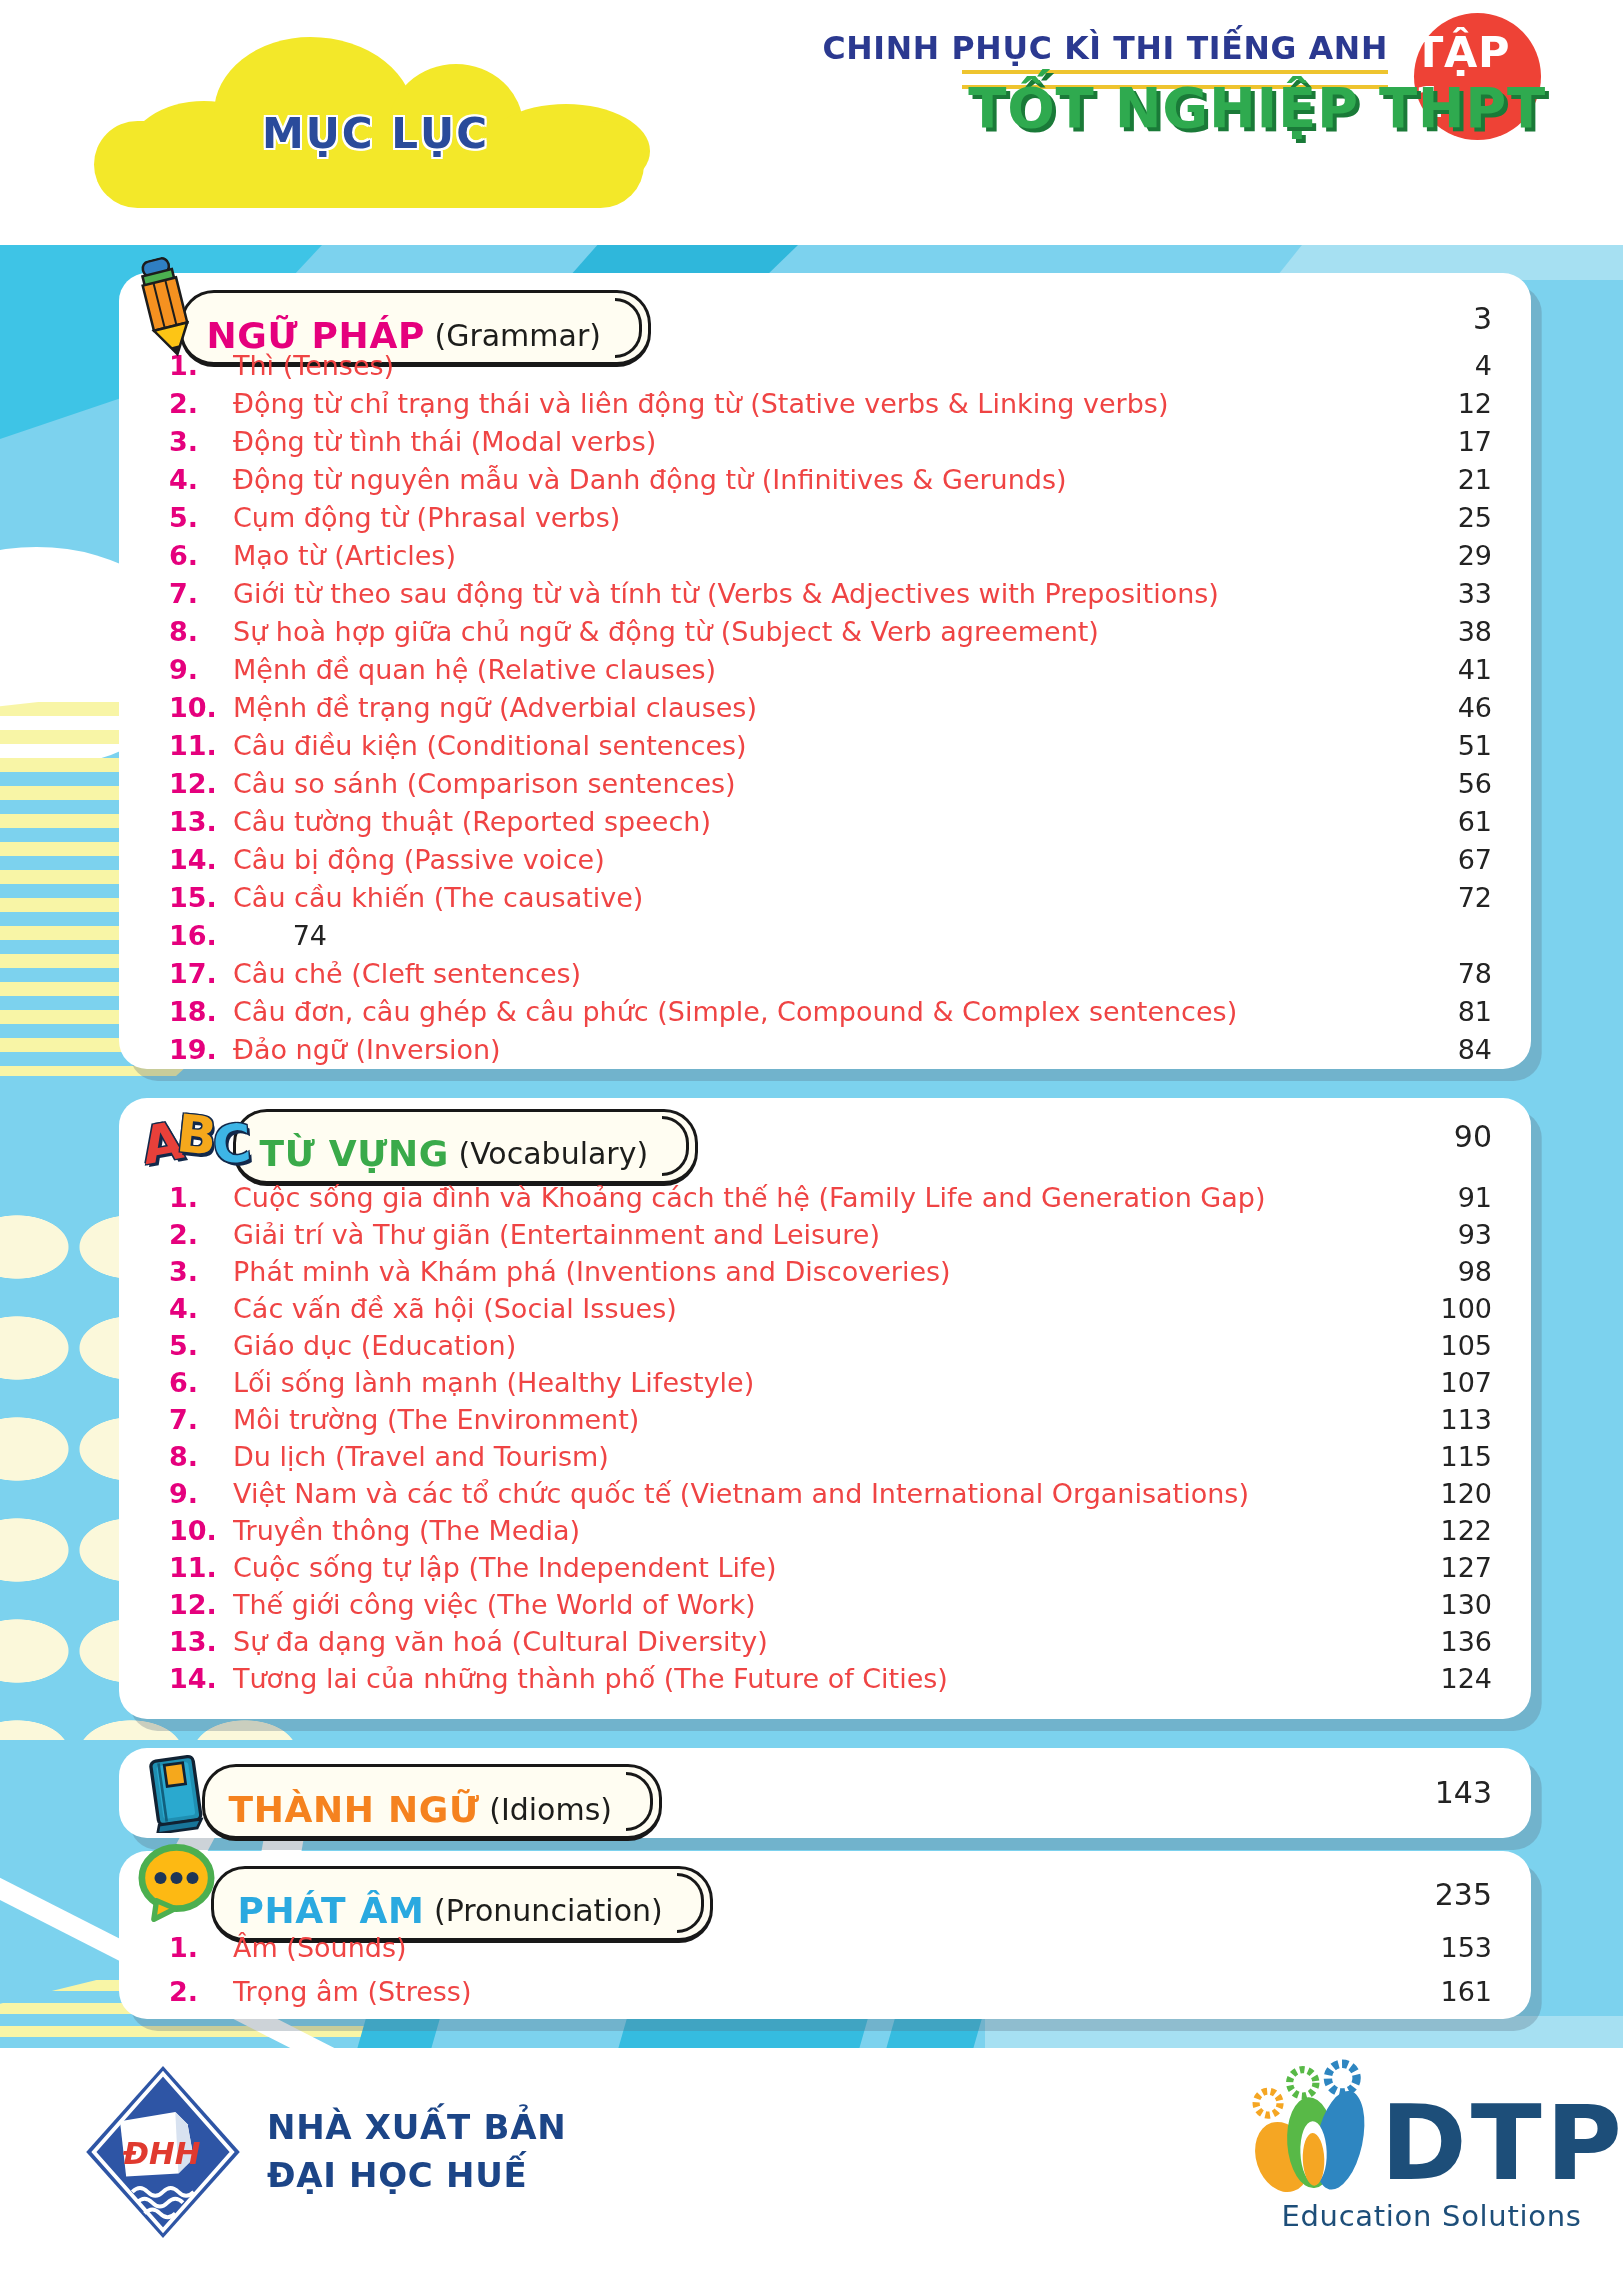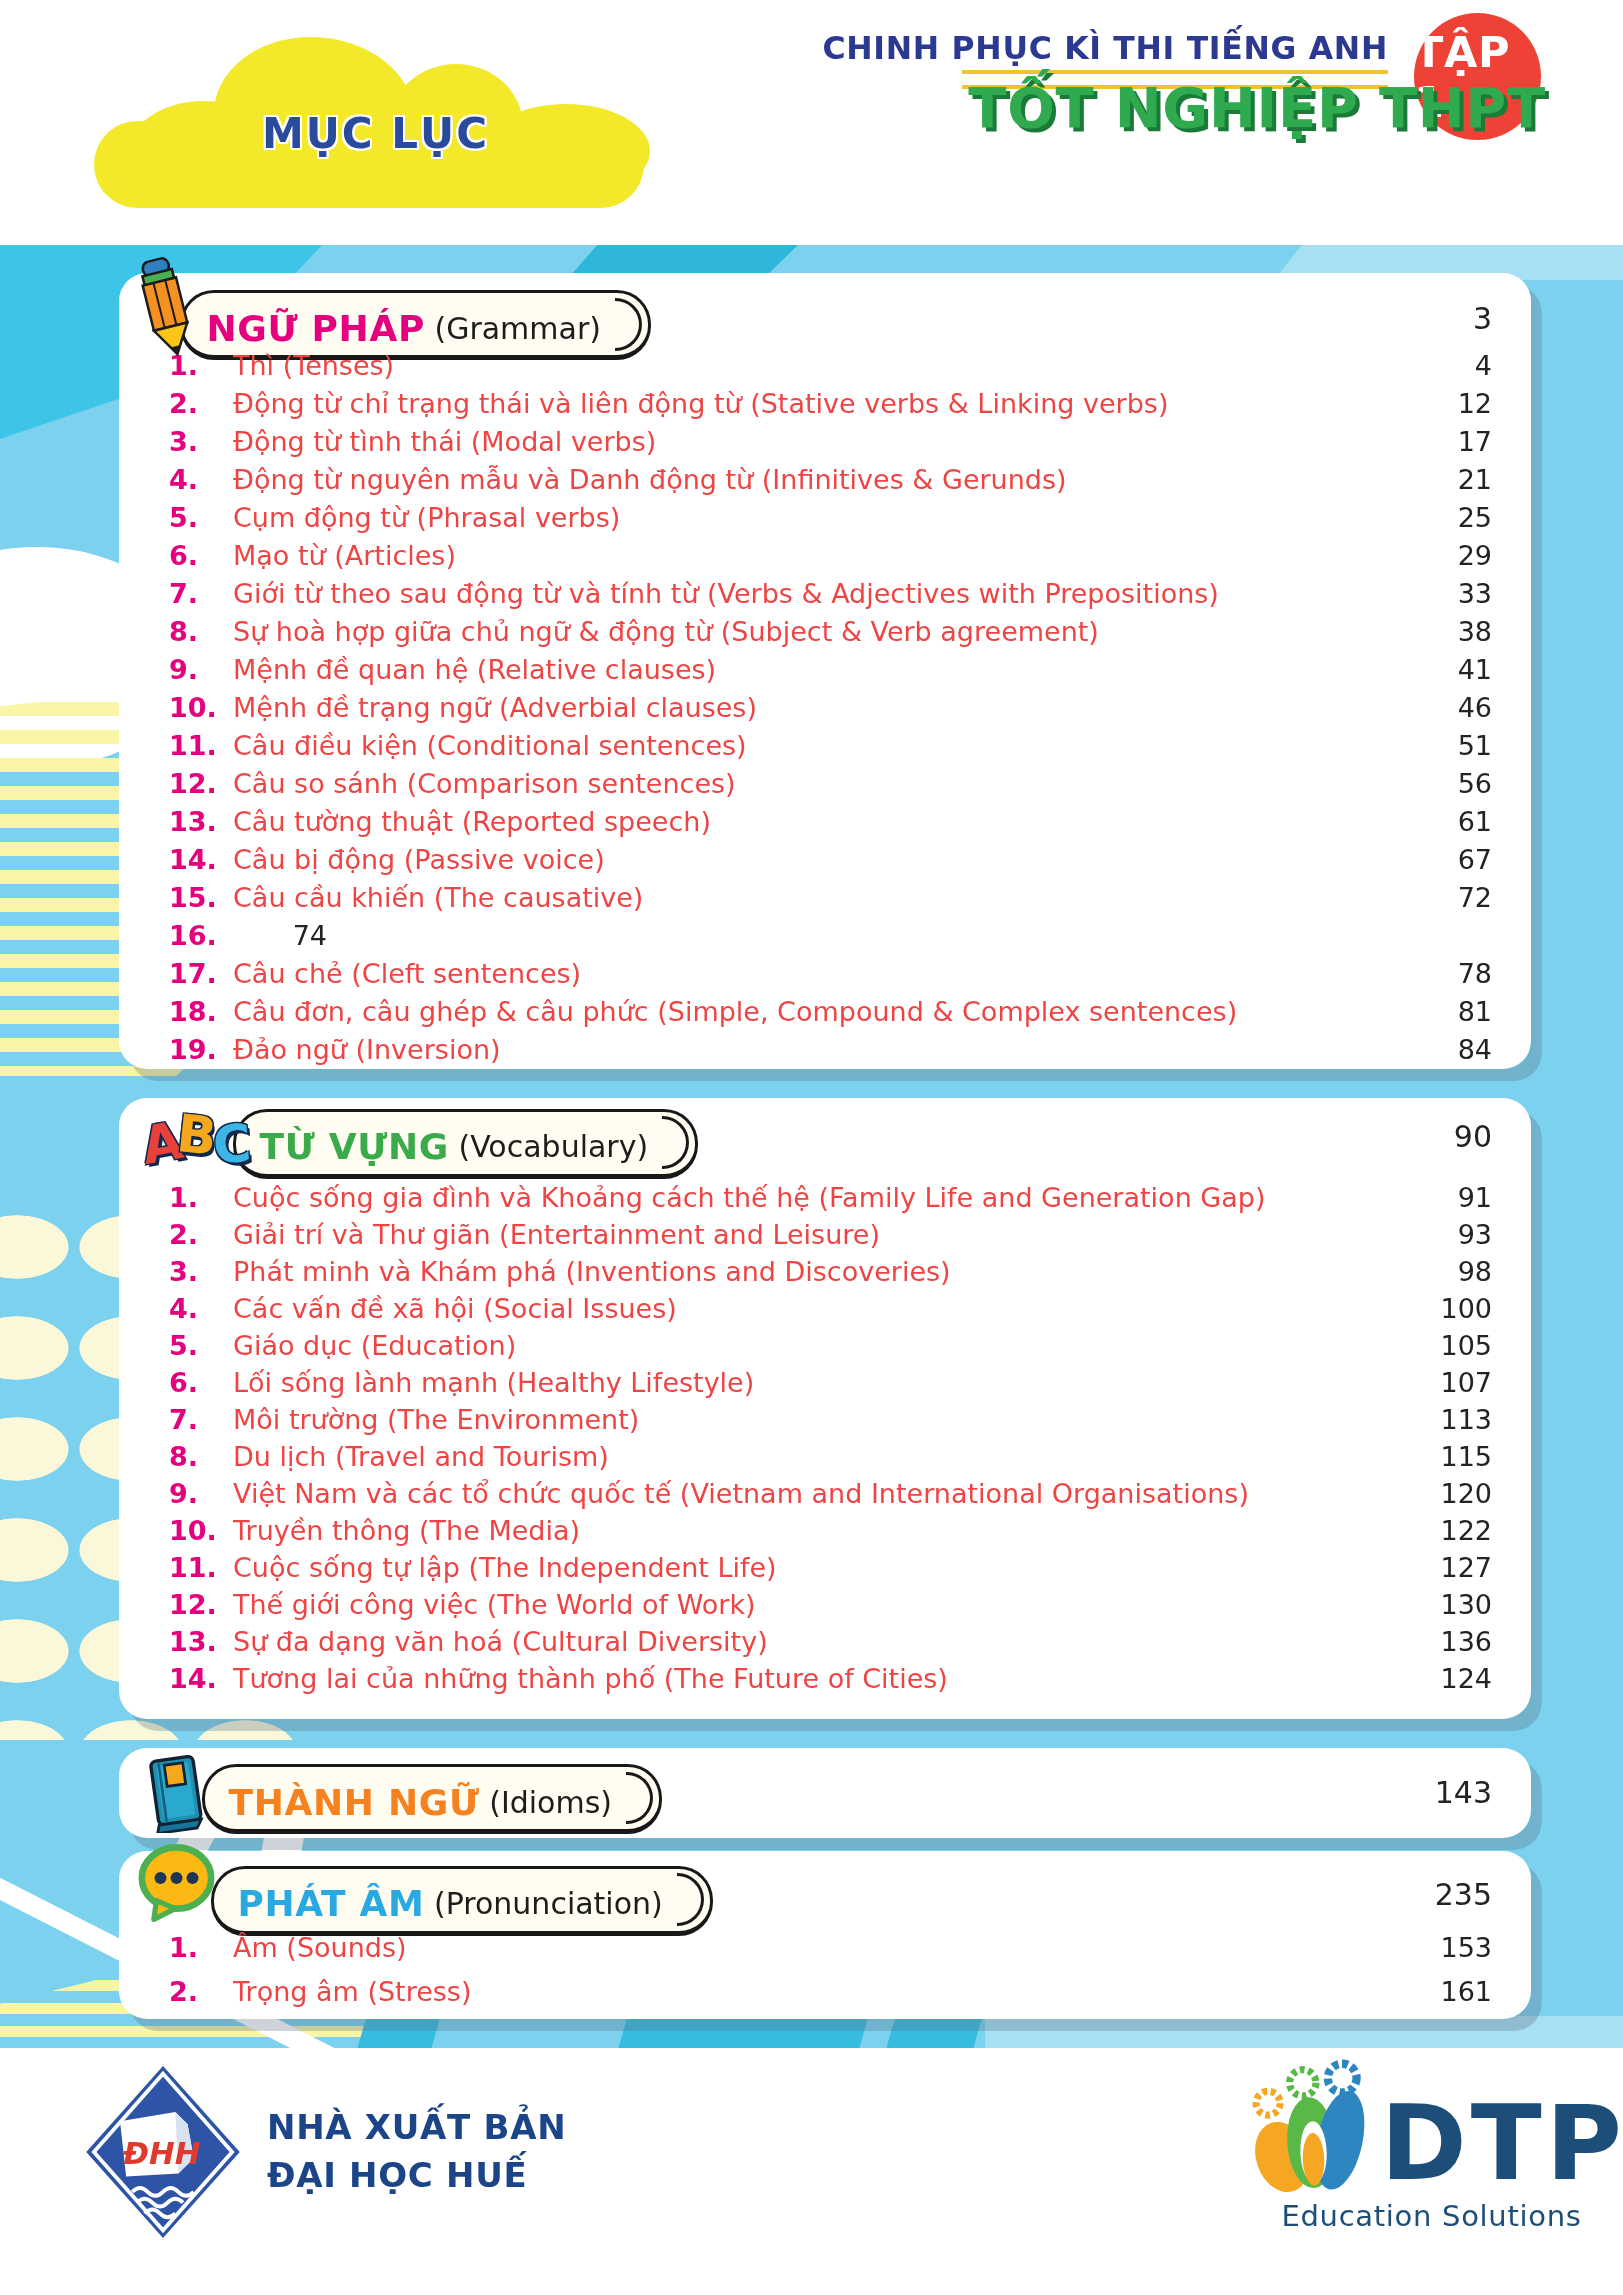--- a/index.html
+++ b/index.html
@@ -59,21 +59,21 @@
   
   .card{position:absolute;left:119px;width:1412px;background:#ffffff;border-radius:28px;
         box-shadow:10.7px 12px 0 rgba(90,110,125,0.30);}
   .card-grammar{top:273px;height:796px;}
   .card-vocab{top:1098px;height:621px;}
   .card-idioms{top:1748px;height:90px;}
   .card-phonetics{top:1851px;height:168px;}
 
   .sec-head{position:absolute;left:13.4px;right:39px;top:0;height:87px;}
   .sec-pill{position:absolute;display:inline-flex;align-items:center;height:54px;
-      padding:8px 47px 0 23px;background:#fffdf2;border:3.4px solid #181818;border-bottom-width:5.4px;
+      padding:15px 47px 0 23px;background:#fffdf2;border:3.4px solid #181818;border-bottom-width:5.4px;
       border-radius:34px;white-space:nowrap;}
   .sec-pill::after{content:'';position:absolute;right:6px;top:4.7px;bottom:4.7px;width:24px;
       border:3.4px solid #181818;border-left:none;border-radius:0 27px 27px 0;}
   .sec-title{font-size:36px;font-weight:bold;letter-spacing:0.7px;}
   .sec-sub{font-size:30px;color:#1d1d1b;margin-left:9.4px;}
   .sec-page{position:absolute;right:0;font-size:30px;color:#232323;}
   .icon-slot{position:absolute;z-index:2;}
 
   .toc-list{position:absolute;left:50px;right:39px;list-style:none;margin:0;padding:0;}
   .toc-list li{display:flex;align-items:center;height:var(--row,38px);}

